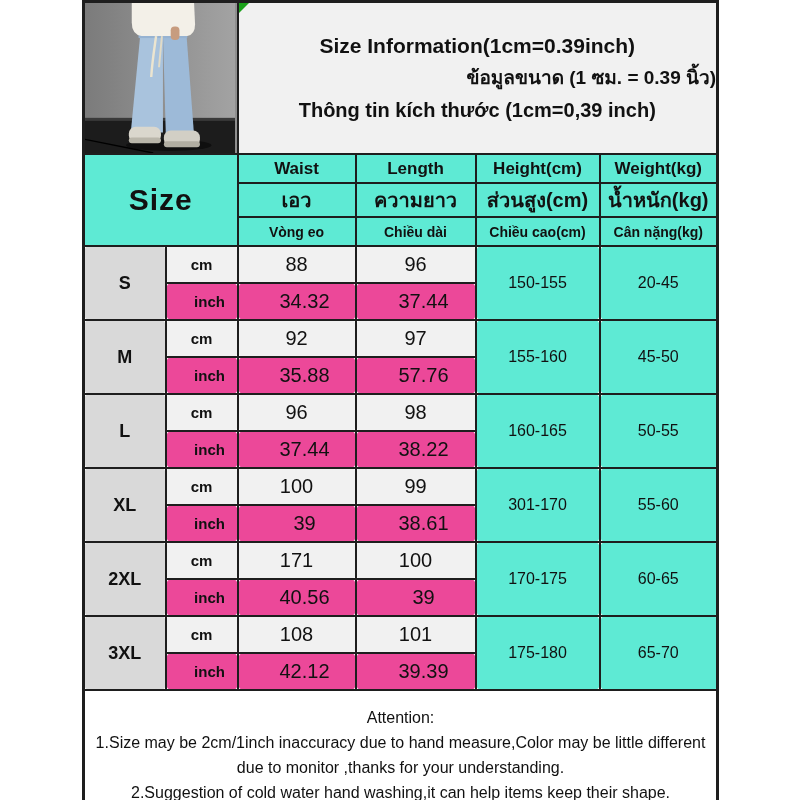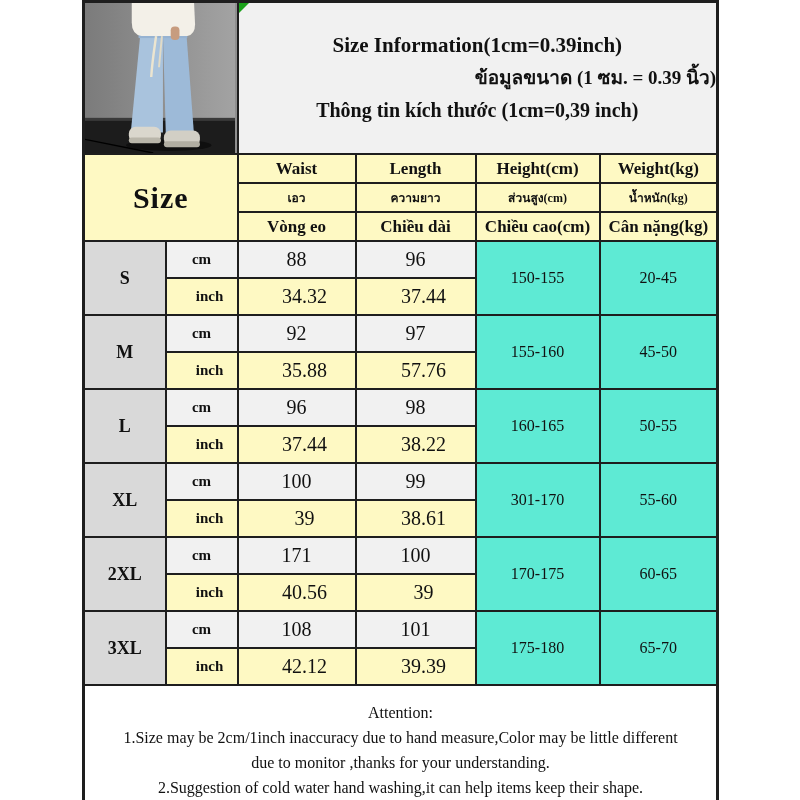--- a/index.html
+++ b/index.html
@@ -1,18 +1,18 @@
 <!DOCTYPE html>
 <html><head>
 <meta charset="utf-8">
 <style>
   html,body{margin:0;padding:0;background:#ffffff;}
   .sheet{
     position:relative;width:692px;height:800px;background:#ffffff;
-    font-family:Liberation Serif, serif;color:#111;
+    font-family:Liberation Sans, sans-serif;color:#111;
   }
   .content{position:absolute;left:82px;top:0;}
   table.size-table{
     border-collapse:collapse;table-layout:fixed;width:634px;
     border:3px solid #1e1e1e;
   }
   table.size-table td,table.size-table th{
     border:2px solid #1e1e1e;text-align:center;vertical-align:middle;
     overflow:hidden;padding:0;
   }
@@ -21,32 +21,32 @@
   .photo-cell svg{display:block;}
   .info-cell{background:#f1f1f1;position:relative;}
   .info-line1{font-size:21px;font-weight:bold;line-height:33px;}
   .info-line2{font-size:19px;font-weight:bold;line-height:32px;text-align:right;}
   .info-line3{font-size:20px;font-weight:bold;line-height:33px;}
   .corner-flag{
     position:absolute;top:0;left:0;width:0;height:0;
     border-top:10px solid #1ba11b;border-right:10px solid transparent;
   }
   
-  .r-head td,.r-head th{height:27px;background:#fef9c3;}
+  .r-head td,.r-head th{height:27px;background:#5eead4;}
   th.col-h-en{font-size:17px;font-weight:bold;}
-  th.col-h-th{font-size:12px;font-weight:bold;}
-  th.col-h-vi{font-size:17px;font-weight:bold;margin-left:21px;}
+  th.col-h-th{font-size:20px;font-weight:bold;}
+  th.col-h-vi{font-size:14px;font-weight:bold;margin-left:21px;}
   .size-corner{background:#d9d9d9;font-size:30px;font-weight:bold;letter-spacing:1px;}
   
-  .r-a td,.r-b td{height:35px;}
+  .r-a td,.r-b td{height:35px;border-radius:6px;}
   .size-label{background:#d9d9d9;font-size:18px;font-weight:bold;}
   .unit{font-size:15px;font-weight:bold;}
   .val{font-size:20px;font-weight:normal;}
   .row-cm td.unit,.row-cm td.val{background:#f1f1f1;}
-  .row-inch td.unit,.row-inch td.val{background:#fef9c3;padding-left:16px;}
+  .row-inch td.unit,.row-inch td.val{background:#ec4899;padding-left:16px;}
   td.range{background:#5eead4;font-size:16px;font-weight:normal;}
   
   td.attention-cell{
     height:128px;vertical-align:top;text-align:left;background:#ffffff;
     padding:3px 6px;font-size:16px;line-height:25px;white-space:nowrap;
   }
 </style>
 </head>
 <body>
 

